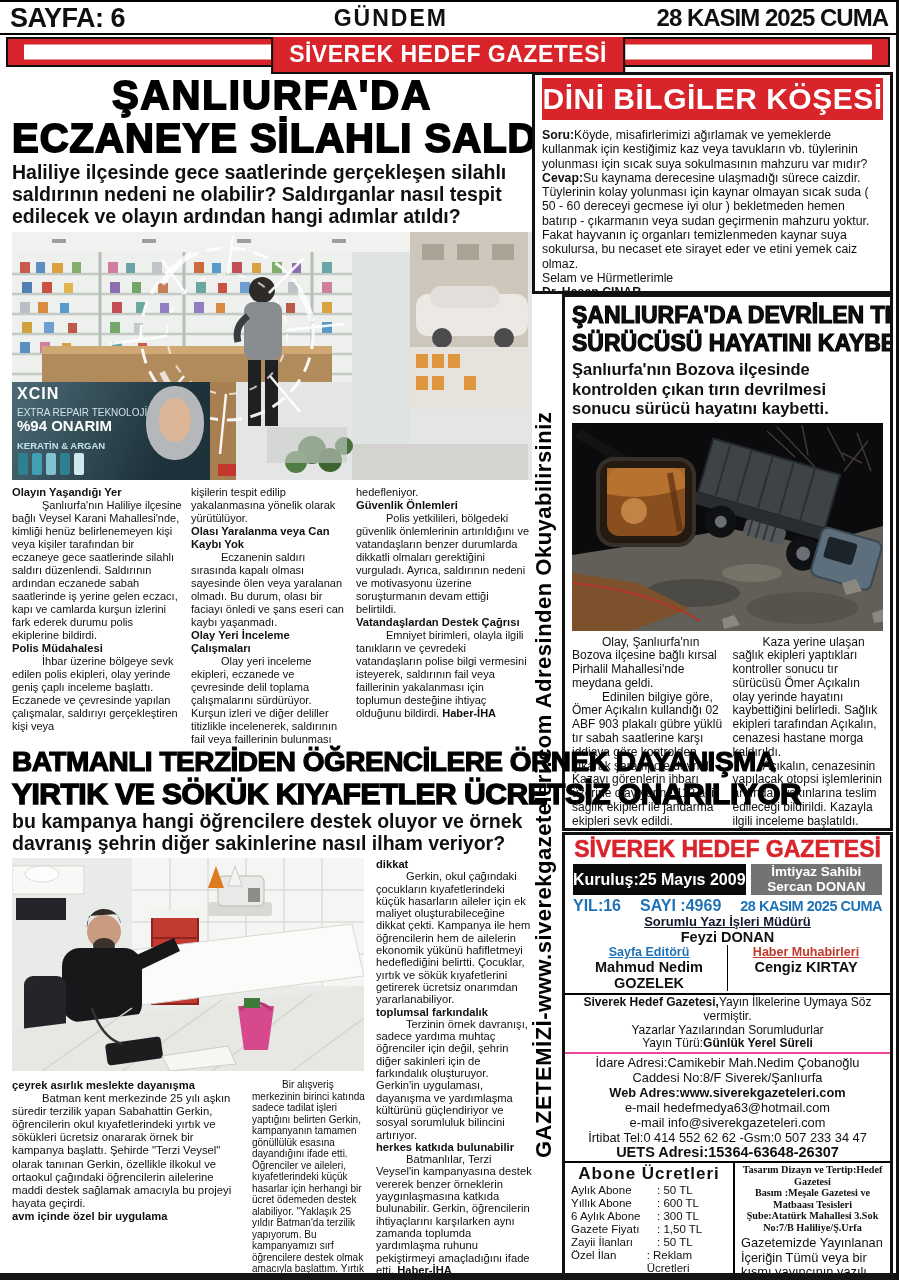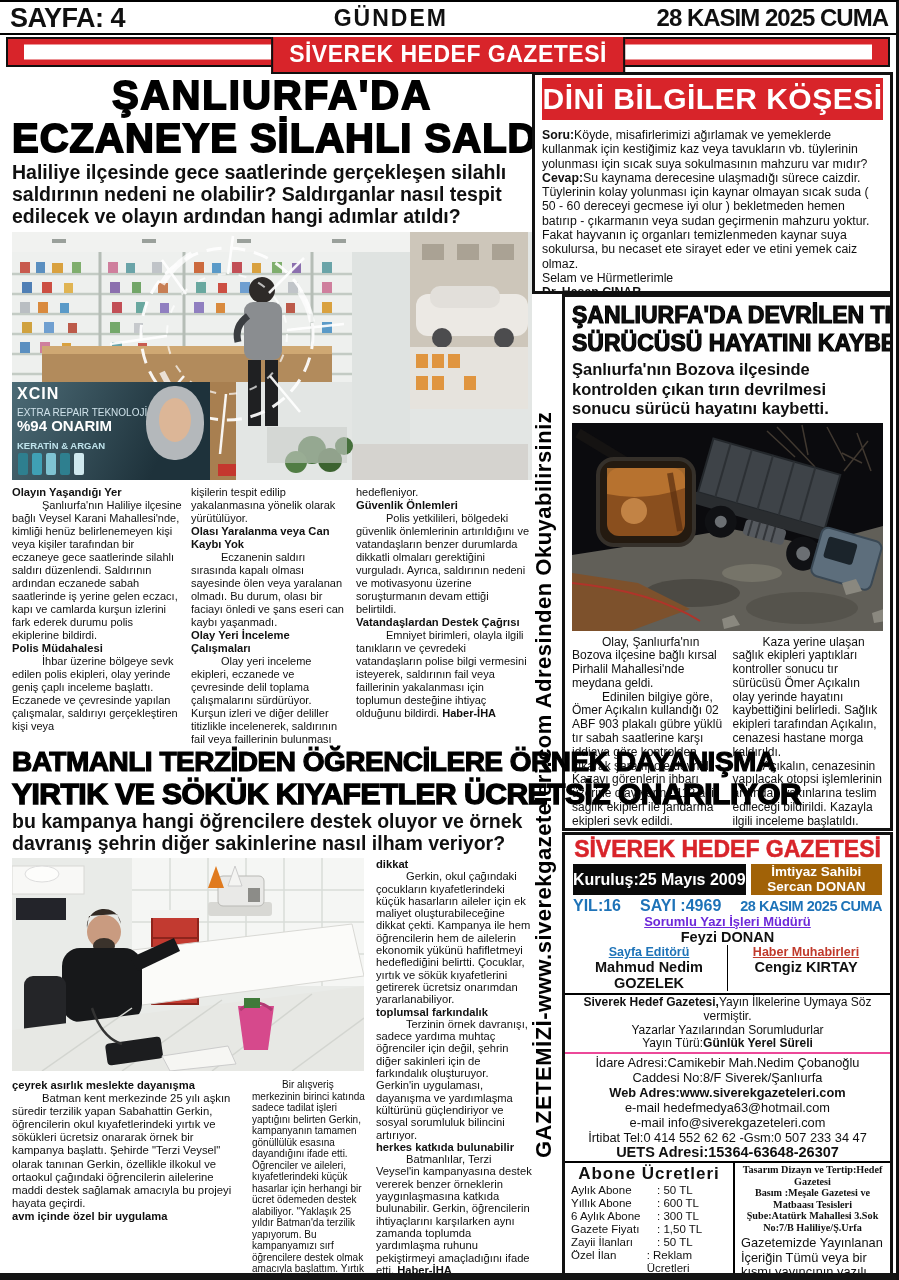--- a/index.html
+++ b/index.html
@@ -57,24 +57,24 @@
 .ter-body{position:relative;margin-top:4px;height:450px;overflow:hidden}
 .ter-photo{position:absolute;left:0;top:0;width:352px;height:213px;overflow:hidden;background:#eef0ee}
 .tc3{position:absolute;left:364px;top:0;width:156px;font-size:11.2px;line-height:12.3px}
 .tc1{position:absolute;left:0;top:221px;width:230px;font-size:11.3px;line-height:13.1px}
 .tc2{position:absolute;left:240px;top:221px;width:116px;font-size:10px;line-height:11.5px}
 
 .mast{position:absolute;left:562px;top:830px;width:331px;height:444px;border:3px solid #111;display:flex;flex-direction:column;overflow:hidden;background:#fff}
 .m-title{color:#d8242a;font-size:23px;font-weight:bold;text-align:center;padding-top:1px;white-space:nowrap;-webkit-text-stroke:.5px #d8242a}
 .m-bars{display:flex;gap:5px;padding:1px 8px 0}
 .mb1{flex:1.05;background:#0a0a0a;color:#fff;font-size:16px;font-weight:bold;display:flex;align-items:center;justify-content:center;white-space:nowrap}
-.mb2{flex:1;background:#a16207;color:#fff;font-size:13.5px;font-weight:bold;text-align:center;line-height:14.5px;padding:1px 0}
+.mb2{flex:1;background:#737373;color:#fff;font-size:13.5px;font-weight:bold;text-align:center;line-height:14.5px;padding:1px 0}
 .m-meta{display:flex;justify-content:space-between;align-items:baseline;padding:2px 8px 0;color:#1e73b8;font-weight:bold}
 .m-meta .yil{font-size:16px}.m-meta .sayi{font-size:16px}.m-meta .mdate{font-size:14.5px;letter-spacing:-.5px}
-.m-sor{color:#6d28d9;text-align:center;font-weight:bold;font-size:13px;text-decoration:underline;line-height:14px}
+.m-sor{color:#0f172a;text-align:center;font-weight:bold;font-size:13px;text-decoration:underline;line-height:14px}
 .m-sorname{text-align:center;font-weight:bold;font-size:14.5px;line-height:16px}
 .m-eds{display:flex;padding:0 6px 2px}
 .ed{flex:1;text-align:center}
 .ed+.ed{border-left:1.5px solid #000}
 .edlab{font-size:12.5px;font-weight:bold;text-decoration:underline;line-height:14px}
 .red{color:#c0392b}.blue{color:#1e73b8}
 .edname{font-size:14.5px;font-weight:bold;line-height:16px}
 .m-pledge{border-top:2px solid #000;text-align:center;font-size:12px;line-height:13.8px;padding:1px 2px}
 .m-addr{border-top:2px solid #ec4899;text-align:center;font-size:12.8px;line-height:15px;padding:1px 2px}
 .m-ab{border-top:2px solid #000;display:flex;flex:1}
@@ -98,21 +98,21 @@
 .ad-prods{position:absolute;left:6px;bottom:5px;display:flex;gap:4px}
 .ad-prods span{width:10px;height:22px;border-radius:2px}
 .botbar{position:absolute;left:0;right:0;bottom:0;height:7px;background:#141414}
 </style>
 </head>
 <body>
 
 <div class="page">
 
   <div class="topbar">
-    <span class="sayfa">SAYFA: 4</span>
+    <span class="sayfa">SAYFA: 6</span>
     <span class="gundem">GÜNDEM</span>
     <span class="hdate">28 KASIM 2025 CUMA</span>
   </div>
   <div class="rule-top"></div>
 
   <div class="banner">
     <div class="bbar l"></div>
     <div class="bbar r"></div>
     <div class="btab">SİVEREK HEDEF GAZETESİ</div>
   </div>

